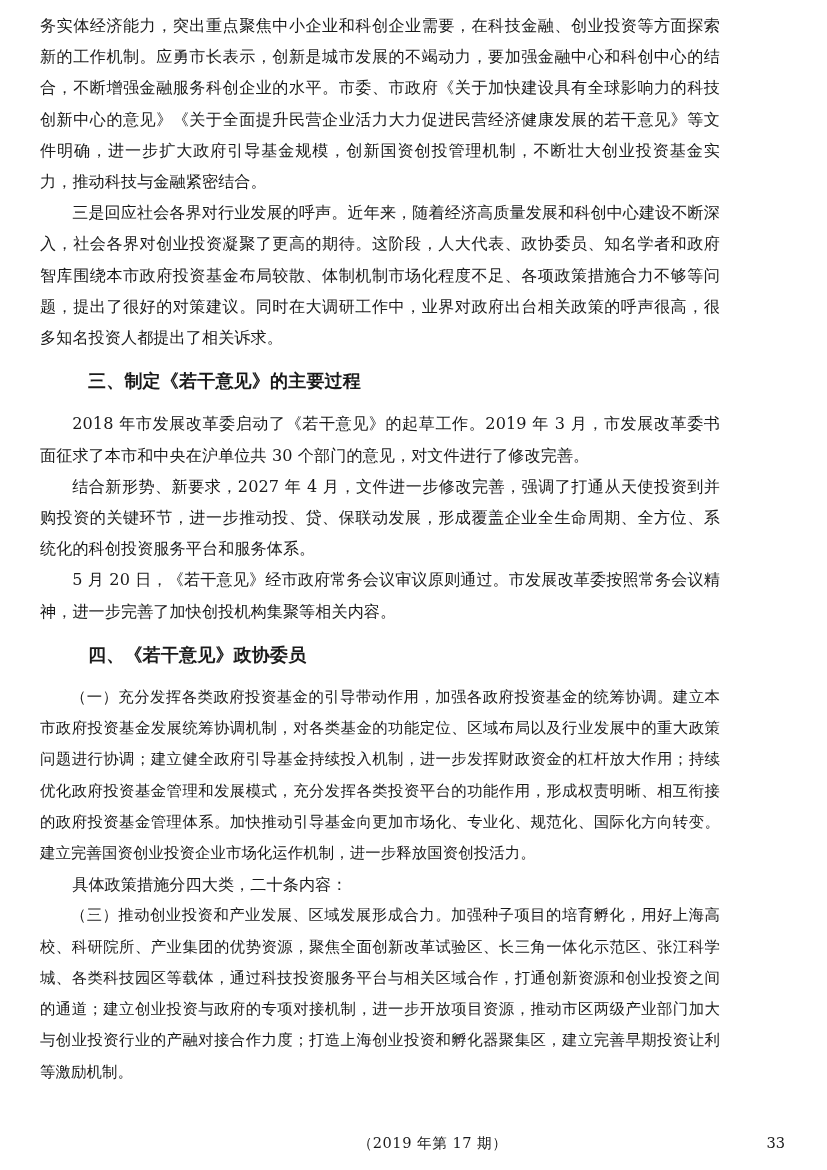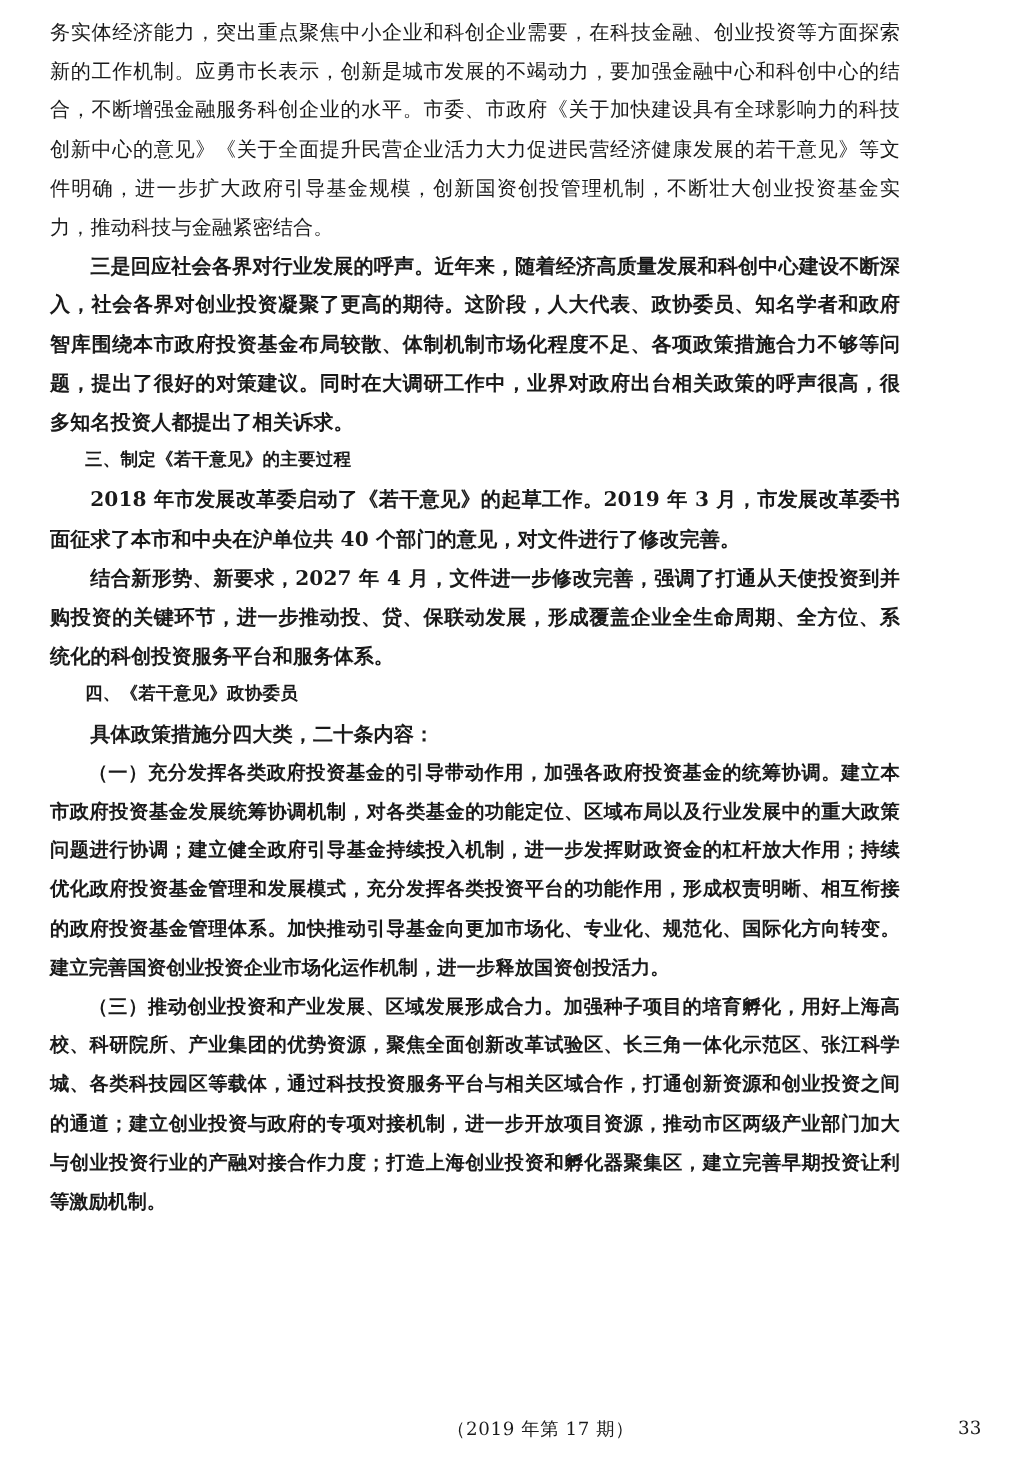--- a/index.html
+++ b/index.html
@@ -28,25 +28,24 @@
     line-height: 31.2px;
     text-align: justify;
     text-justify: inter-ideograph;
     letter-spacing: 0.1px;
   }
   p {
     margin: 0;
   }
   .indent {
     text-indent: 2em;
-    font-weight: bold;
   }
   .heading {
-    margin: 0;
-    font-size: 14px;
+    margin: 12px;
+    font-size: 18px;
     line-height: 31.2px;
     font-weight: bold;
     text-indent: 2em;
     letter-spacing: 0.2px;
   }
   .small-sec {
     font-size: 15.4px;
   }
   .footer {
     position: absolute;
@@ -74,25 +73,26 @@
   }
 </style>
 </head>
 <body>
 
 <div id="page">
   <div class="body-text">
     <p>务实体经济能力，突出重点聚焦中小企业和科创企业需要，在科技金融、创业投资等方面探索新的工作机制。应勇市长表示，创新是城市发展的不竭动力，要加强金融中心和科创中心的结合，不断增强金融服务科创企业的水平。市委、市政府《关于加快建设具有全球影响力的科技创新中心的意见》《关于全面提升民营企业活力大力促进民营经济健康发展的若干意见》等文件明确，进一步扩大政府引导基金规模，创新国资创投管理机制，不断壮大创业投资基金实力，推动科技与金融紧密结合。</p>
     <p class="indent">三是回应社会各界对行业发展的呼声。近年来，随着经济高质量发展和科创中心建设不断深入，社会各界对创业投资凝聚了更高的期待。这阶段，人大代表、政协委员、知名学者和政府智库围绕本市政府投资基金布局较散、体制机制市场化程度不足、各项政策措施合力不够等问题，提出了很好的对策建议。同时在大调研工作中，业界对政府出台相关政策的呼声很高，很多知名投资人都提出了相关诉求。</p>
     <p class="heading">三、制定《若干意见》的主要过程</p>
-    <p class="indent">2018 年市发展改革委启动了《若干意见》的起草工作。2019 年 3 月，市发展改革委书面征求了本市和中央在沪单位共 40 个部门的意见，对文件进行了修改完善。</p>
+    <p class="indent">2018 年市发展改革委启动了《若干意见》的起草工作。2019 年 3 月，市发展改革委书面征求了本市和中央在沪单位共 30 个部门的意见，对文件进行了修改完善。</p>
     <p class="indent">结合新形势、新要求，2027 年 4 月，文件进一步修改完善，强调了打通从天使投资到并购投资的关键环节，进一步推动投、贷、保联动发展，形成覆盖企业全生命周期、全方位、系统化的科创投资服务平台和服务体系。</p>
+    <p class="indent">5 月 20 日，《若干意见》经市政府常务会议审议原则通过。市发展改革委按照常务会议精神，进一步完善了加快创投机构集聚等相关内容。</p>
     <p class="heading">四、《若干意见》政协委员</p>
+    <p class="indent small-sec fangsong">（一）充分发挥各类政府投资基金的引导带动作用，加强各政府投资基金的统筹协调。建立本市政府投资基金发展统筹协调机制，对各类基金的功能定位、区域布局以及行业发展中的重大政策问题进行协调；建立健全政府引导基金持续投入机制，进一步发挥财政资金的杠杆放大作用；持续优化政府投资基金管理和发展模式，充分发挥各类投资平台的功能作用，形成权责明晰、相互衔接的政府投资基金管理体系。加快推动引导基金向更加市场化、专业化、规范化、国际化方向转变。建立完善国资创业投资企业市场化运作机制，进一步释放国资创投活力。</p>
     <p class="indent">具体政策措施分四大类，二十条内容：</p>
-    <p class="indent small-sec fangsong">（一）充分发挥各类政府投资基金的引导带动作用，加强各政府投资基金的统筹协调。建立本市政府投资基金发展统筹协调机制，对各类基金的功能定位、区域布局以及行业发展中的重大政策问题进行协调；建立健全政府引导基金持续投入机制，进一步发挥财政资金的杠杆放大作用；持续优化政府投资基金管理和发展模式，充分发挥各类投资平台的功能作用，形成权责明晰、相互衔接的政府投资基金管理体系。加快推动引导基金向更加市场化、专业化、规范化、国际化方向转变。建立完善国资创业投资企业市场化运作机制，进一步释放国资创投活力。</p>
     <p class="indent small-sec fangsong">（三）推动创业投资和产业发展、区域发展形成合力。加强种子项目的培育孵化，用好上海高校、科研院所、产业集团的优势资源，聚焦全面创新改革试验区、长三角一体化示范区、张江科学城、各类科技园区等载体，通过科技投资服务平台与相关区域合作，打通创新资源和创业投资之间的通道；建立创业投资与政府的专项对接机制，进一步开放项目资源，推动市区两级产业部门加大与创业投资行业的产融对接合作力度；打造上海创业投资和孵化器聚集区，建立完善早期投资让利等激励机制。</p>
 
   </div>
 </div>
 
 <div class="footer">
   <span class="issue">（2019 年第 17 期）</span>
   <span class="pageno">33</span>
 </div>
 

